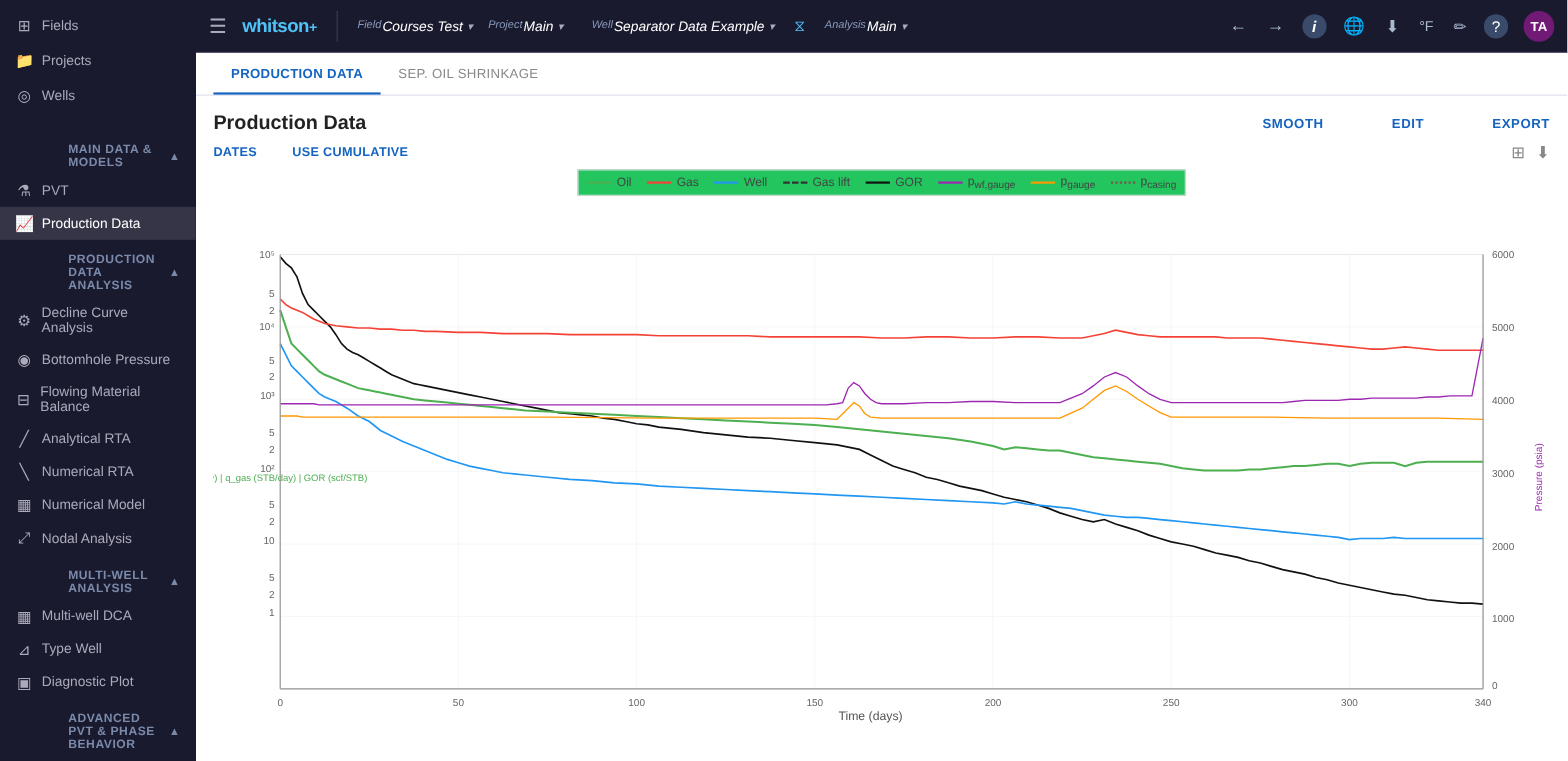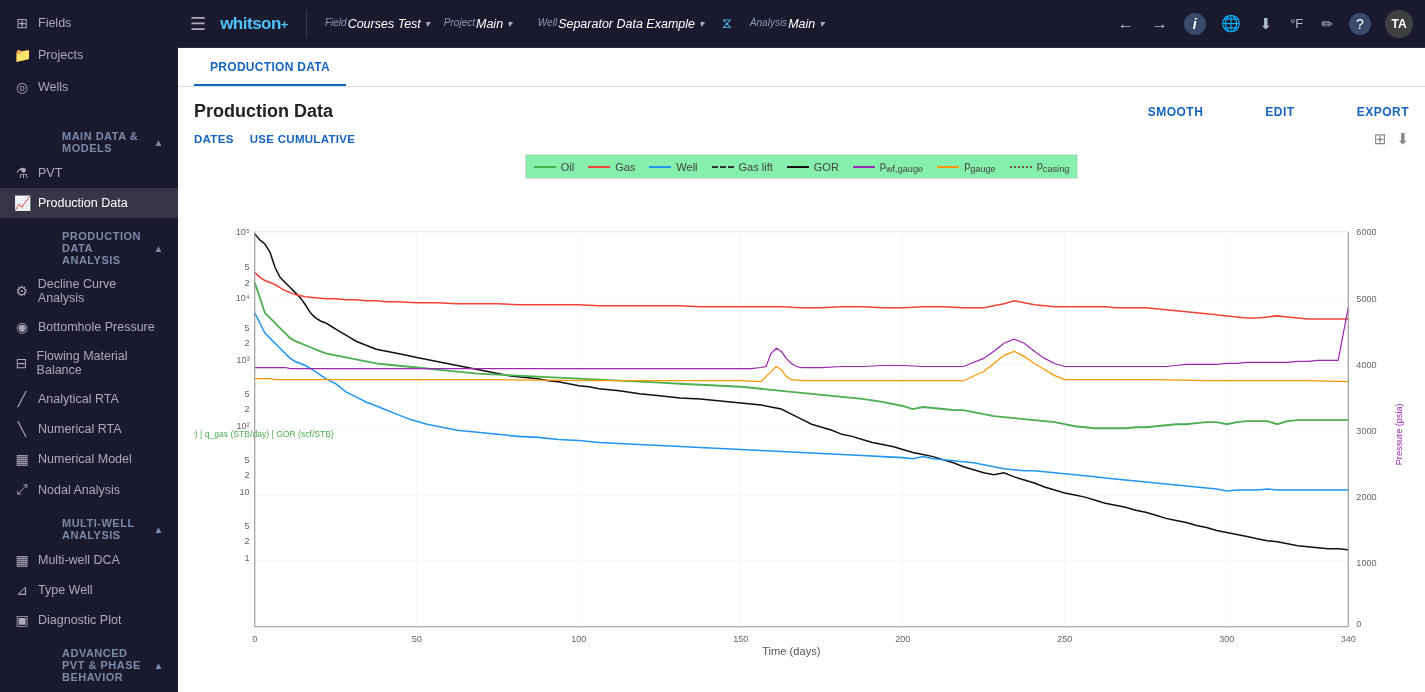--- a/index.html
+++ b/index.html
@@ -108,21 +108,21 @@
       color: #aabbd0;
       font-size: 16px;
       cursor: pointer;
       background: none;
       border: none;
       padding: 2px;
     }
     .topbar-avatar {
       width: 28px; height: 28px;
       border-radius: 50%;
-      background: #404040;
+      background: #701a75;
       color: #fff;
       display: flex; align-items: center; justify-content: center;
       font-size: 12px; font-weight: 700;
       cursor: pointer;
     }
 
     .topbar-filter-icon {
       color: #4fc3f7;
       font-size: 14px;
       margin: 0 4px;
@@ -181,21 +181,21 @@
       letter-spacing: 0.5px;
       text-transform: uppercase;
       background: none;
       border: none;
       margin-left: 44px;
     }
 
     .chart-controls {
       display: flex;
       align-items: center;
-      gap: 16px;
+      gap: 32px;
       margin-bottom: 6px;
     }
     .chart-control-btn {
       font-size: 11.5px;
       font-weight: 600;
       color: #1565c0;
       cursor: pointer;
       letter-spacing: 0.3px;
       text-transform: uppercase;
       background: none;
@@ -229,21 +229,21 @@
     .legend {
       display: flex;
       align-items: center;
       gap: 14px;
       font-size: 11px;
       color: #444;
       flex-wrap: wrap;
       margin-bottom: 4px;
       padding: 4px 8px;
       border: 1px solid #ddd;
-      background: #86efac;
+      background: #22c55e;
       width: fit-content;
       margin: 0 auto 4px auto;
     }
     .legend-item {
       display: flex;
       align-items: center;
       gap: 5px;
     }
   </style>
 </head>
@@ -398,20 +398,21 @@
       <button class="topbar-icon-btn" style="font-size:15px;">⬇</button>
       <button class="topbar-icon-btn" style="font-size:13px;">°F</button>
       <button class="topbar-icon-btn" style="font-size:14px;">✏</button>
       <button class="topbar-icon-btn" style="font-size:14px;background:#3a4a6a;border-radius:50%;width:22px;height:22px;display:flex;align-items:center;justify-content:center;color:#fff">?</button>
       <div class="topbar-avatar">TA</div>
     </div>
   </div>
 
   <div id="tabs">
     <div class="tab active">Production Data</div>
+    <div class="tab">Sep. Oil Shrinkage</div>
   </div>
 
   <div id="content">
     <div class="content-header">
       <span class="content-title">Production Data</span>
       <div class="content-header-actions">
         <button class="header-action-btn">Smooth</button>
         <button class="header-action-btn">Edit</button>
         <button class="header-action-btn">Export</button>
       </div>

